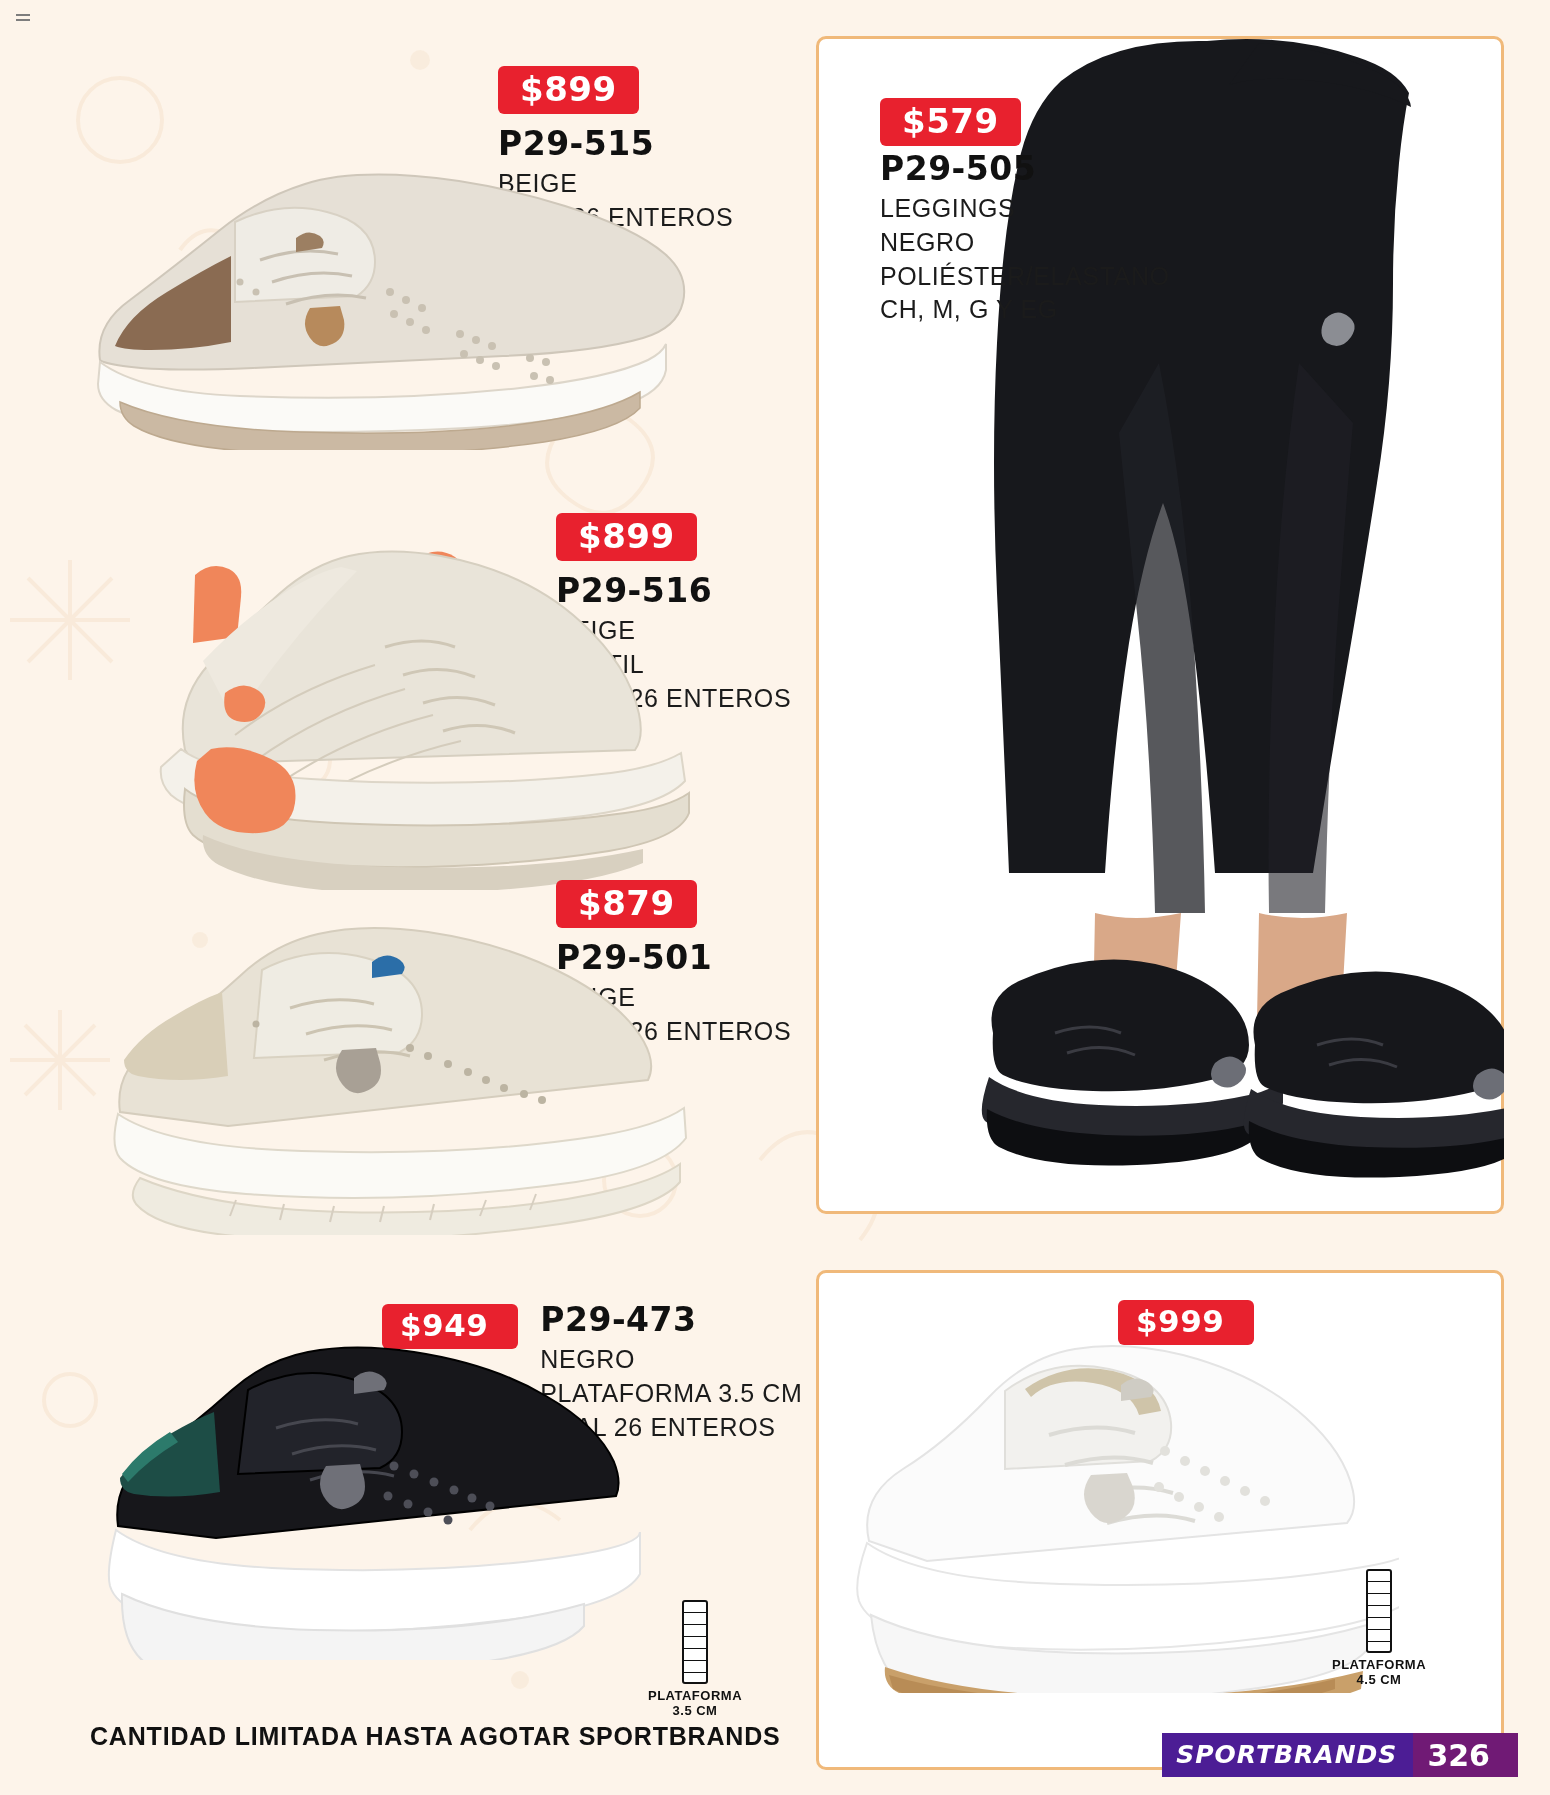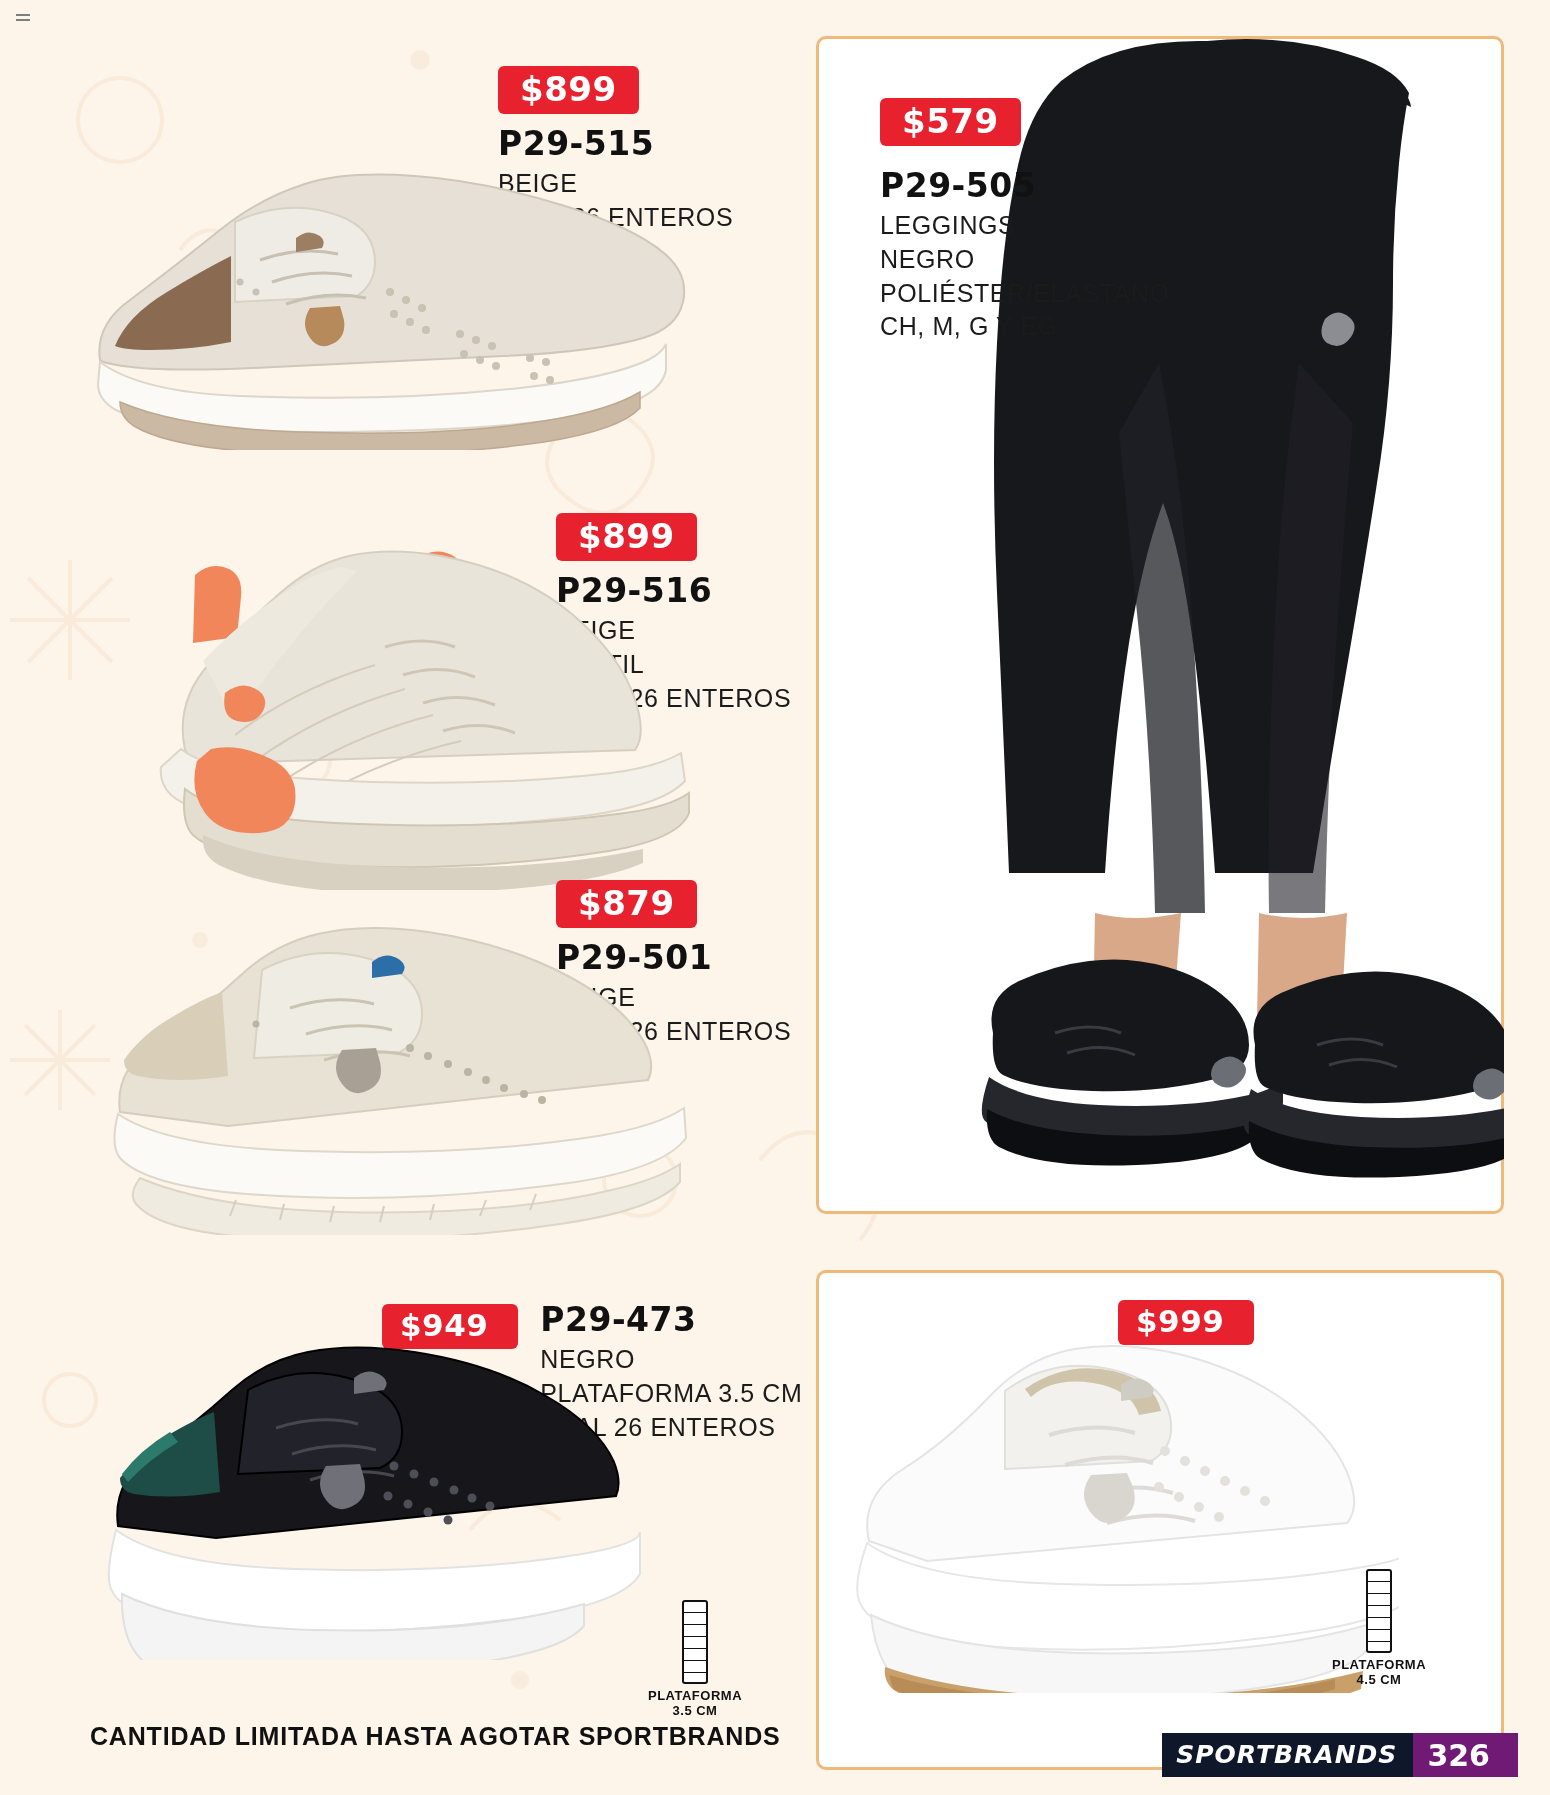--- a/index.html
+++ b/index.html
@@ -79,21 +79,21 @@
   .brand-tag {
     position: absolute;
     right: 32px;
     bottom: 18px;
     display: flex;
     align-items: stretch;
     height: 44px;
     font-family: "DejaVu Sans", sans-serif;
   }
   .brand-tag .name {
-    background: #0f172a;
+    background: #4c1d95;
     color: #fff;
     font-style: italic;
     font-weight: bold;
     font-size: 25px;
     letter-spacing: 1px;
     padding: 7px 16px 0 14px;
   }
   .brand-tag .page {
     background: #701a75;
     color: #fff;
@@ -395,21 +395,21 @@
         <path d="M358 1012 q36 -12 66 0"></path>
         <path d="M370 1032 q36 -12 68 2"></path>
       </g>
       <path d="M518 1042 q14 -12 26 -2 q10 8 0 20 q-12 12 -26 2 q-8 -8 0 -20z" fill="#6c6e76"></path>
     </g>
   </svg>
 </div>
 
 <div class="block" style="left:880px; top:98px; width:360px;">
   <div class="price-badge">$579</div>
-  <div class="sku" style="margin-top:20px;">P29-505</div>
+  <div class="sku" style="margin-top:3px;">P29-505</div>
   <div class="desc">
     <div>LEGGINGS</div>
     <div>NEGRO</div>
     <div>POLIÉSTER/ELASTANO</div>
     <div>CH, M, G Y EG</div>
   </div>
 </div>
 
 <div class="panel" style="left:816px; top:1270px; width:688px; height:500px;">
   <svg style="position:absolute; left:10px; top:50px;" width="570" height="370" viewBox="0 0 570 370">

